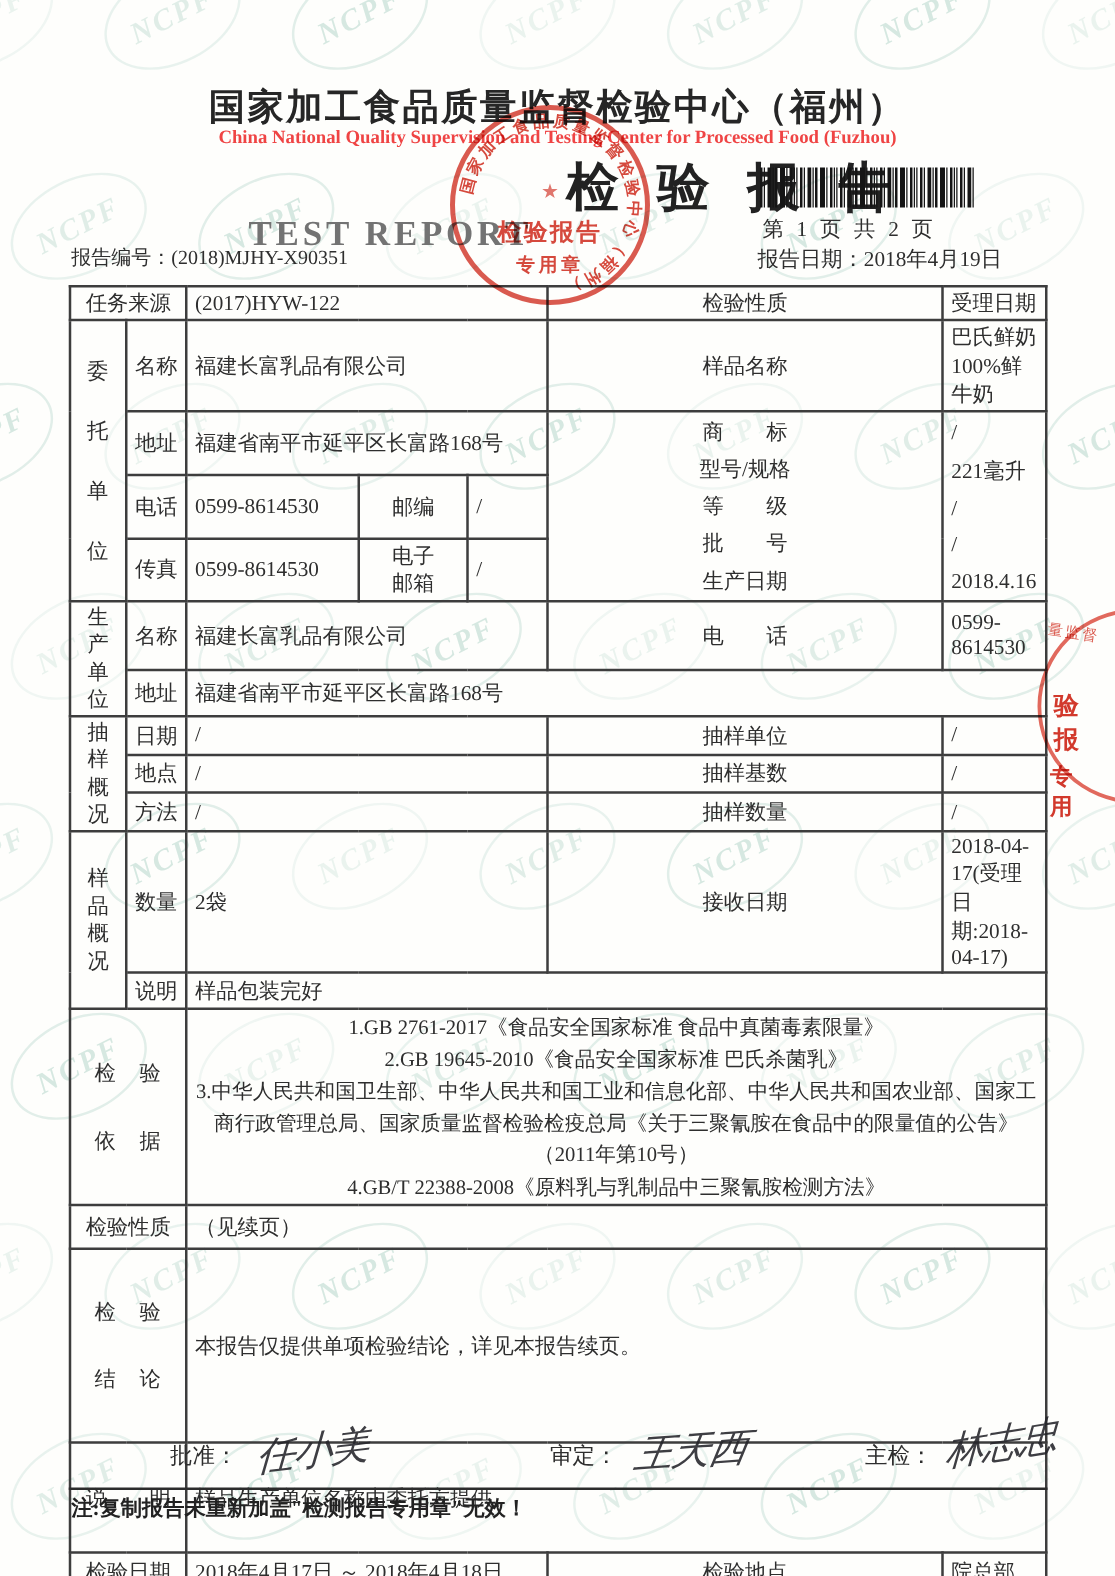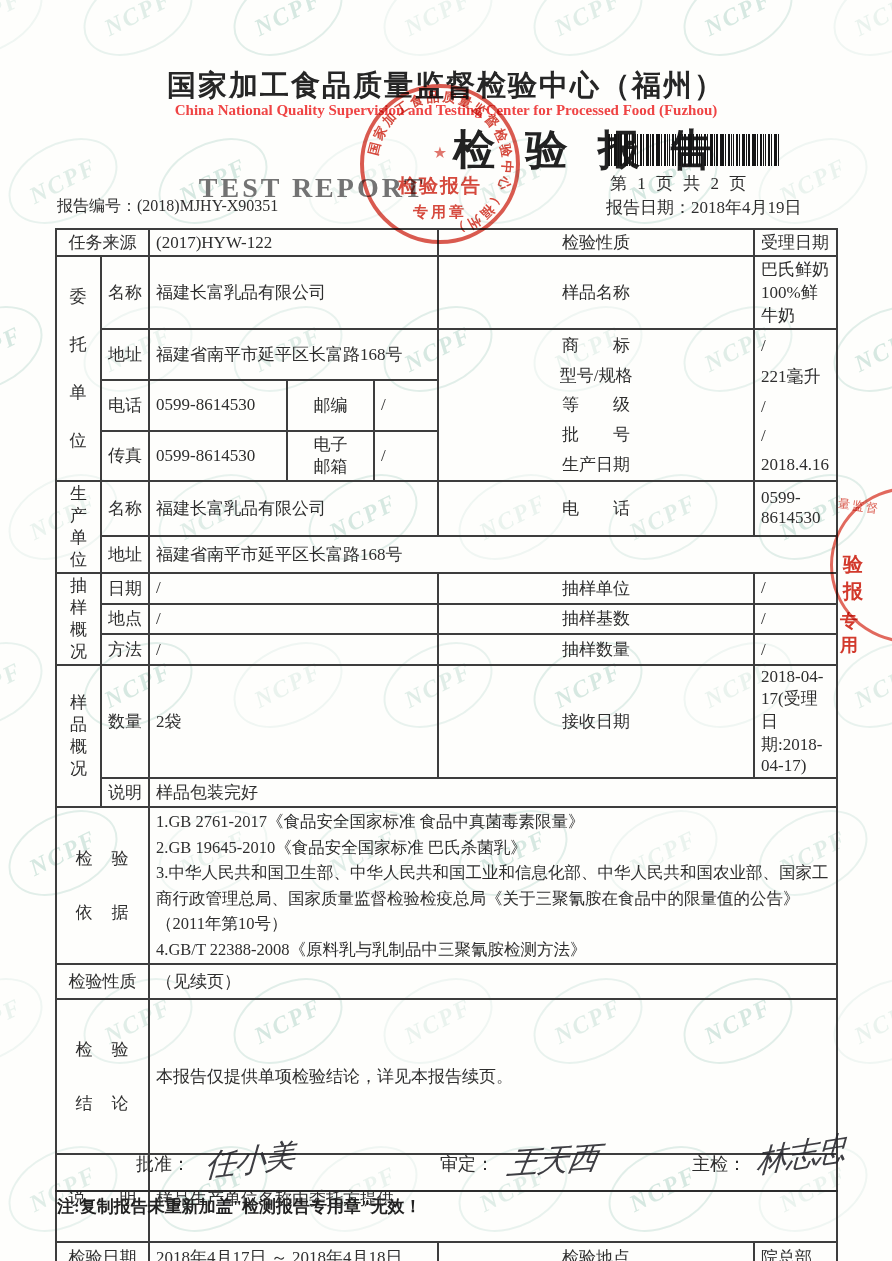--- a/index.html
+++ b/index.html
@@ -37,21 +37,21 @@
   td.val{text-align:left;padding-left:9px;}
   .pre{white-space:pre-line;}
   .side-tall{line-height:48px;letter-spacing:1px;}
   .side-two{line-height:22px;}
   .big-lab{line-height:54px;letter-spacing:1px;}
   tr.h25{height:25px}tr.h47{height:47px}tr.h51{height:51px}tr.h50{height:50px}tr.h40{height:40px}
   tr.h30{height:30px}tr.h29{height:29px}tr.h156{height:156px}tr.h35{height:35px}tr.h155{height:155px}tr.h88{height:88px}
   .stackL,.stackV{display:flex;flex-direction:column;justify-content:space-around;height:148px;}
   .stackL div{text-align:center;}
   .stackV div{text-align:left;}
-  .basis p{margin:0;line-height:25.5px;font-size:16.5px;}
+  .basis p{margin:0;line-height:25.5px;font-size:16.5px;text-align:center;}
   
   .sigrow{position:absolute;left:0;top:1138px;width:100%;height:56px;z-index:2;font-size:18px;}
   .sig-label{position:absolute;top:14px;font-weight:normal;}
   .sig{position:absolute;top:2px;font-size:31px;font-style:italic;color:#24242a;letter-spacing:-1px;
        transform:rotate(-6deg) skewX(-8deg);opacity:.88;}
   .footline{position:absolute;left:55px;top:1190px;width:783px;border-top:2.5px solid #2c2c2c;z-index:2;}
   .footnote{position:absolute;left:57px;top:1196px;width:800px;z-index:2;font-size:17px;font-weight:bold;line-height:22px;color:#222;}
   .footnote .l2{padding-left:28px;}
 </style>
 </head>

